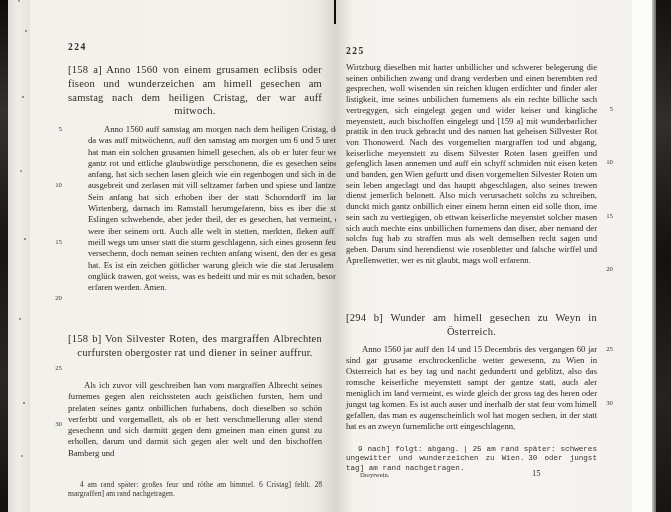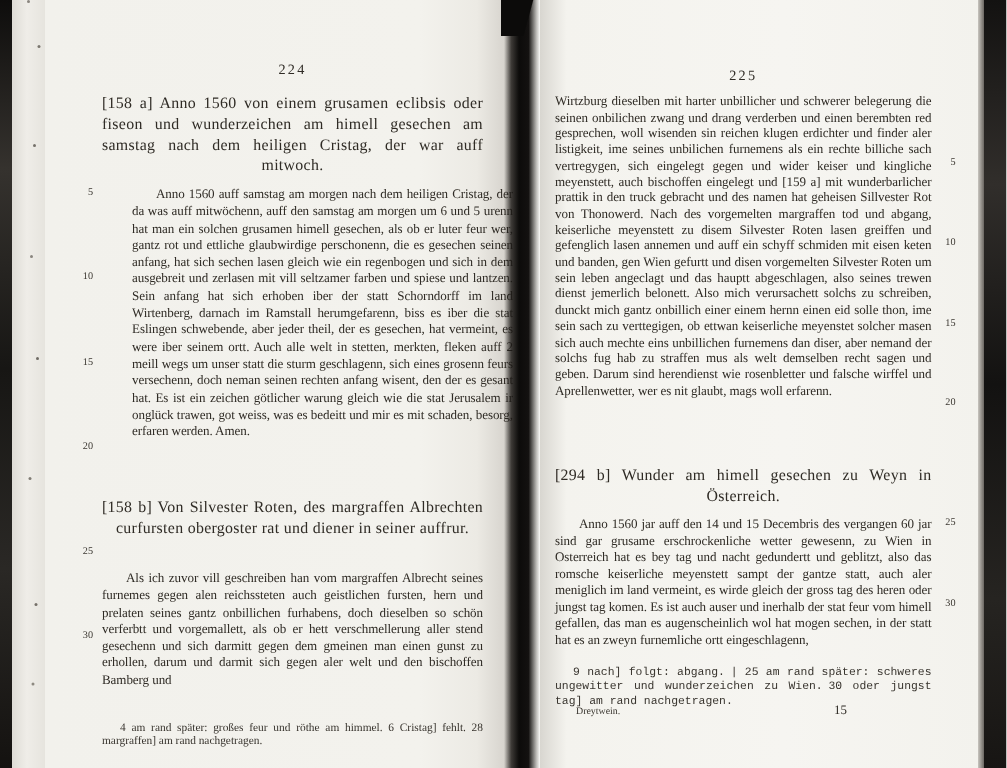--- a/index.html
+++ b/index.html
@@ -18,29 +18,29 @@
     border-right:1px solid #d4d2cc;}
   .specks{left:10px;top:0;width:2px;height:2px;background:#8a867f;border-radius:50%;
     box-shadow:4px 96px 0 #75716a, 2px 170px 0 #8a867f, 6px 238px 0 #6f6b64,
                1px 318px 0 #807c75, 5px 402px 0 #757069, 3px 455px 0 #8d8981, 7px 30px 0 #7b776f;}
   .page-left{left:30px;top:0;width:320px;height:512px;
     background:linear-gradient(90deg,#f2f1ec 0%,#f3f2ed 78%,#eceae4 90%,#d6d3cd 96%,#a3a09a 100%);}
   .gutter-shadow{left:336px;top:0;width:24px;height:512px;
     background:linear-gradient(90deg,rgba(40,36,32,0) 0%,rgba(28,25,22,.8) 20%,#0c0b0a 42%,#131110 68%,rgba(70,66,60,.35) 90%,rgba(246,245,241,0) 100%);}
   .gutter-shadow::before{content:"";position:absolute;left:-2px;top:0;width:30px;height:24px;
     background:linear-gradient(105deg,#0c0b0a 58%,rgba(12,11,10,0) 60%);}
-  .page-right{left:360px;top:0;width:296px;height:512px;
+  .page-right{left:336px;top:0;width:296px;height:512px;
     background:linear-gradient(90deg,#d8d6d0 0%,#f4f3ee 6%,#f6f5f1 55%,#f3f2ed 100%);}
   .edge-line-right{left:652px;top:0;width:4px;height:512px;
     background:linear-gradient(90deg,#c9c6c0,#918d87 60%,#6b6762);}
   .book-edge-right{left:656px;top:0;width:15px;height:512px;
     background:linear-gradient(180deg,#131211,#312e2b 24%,#131211 50%,#262421 78%,#171513);}
 
   
-  .pnum{font-size:9.5px;letter-spacing:1.5px;text-align:center;}
+  .pnum{font-size:9.5px;letter-spacing:1.5px;font-weight:bold;}
   .heading{font-size:10.6px;line-height:13.8px;text-align:justify;text-align-last:center;letter-spacing:.2px;}
   .para{font-size:8.7px;text-align:justify;letter-spacing:-0.05px;}
   .indent{text-indent:16px;}
   .footnote{font-size:7.6px;line-height:9.3px;text-align:justify;text-indent:12px;color:#38342e;}
   .ln{font-size:6.8px;color:#3c3832;width:14px;text-align:right;}
   .sig{font-size:6.6px;color:#38342e;}
   .sheet{font-size:8.6px;}
 
   
   .page-left .pnum   {position:absolute;left:38px;width:254px;top:42px;}

